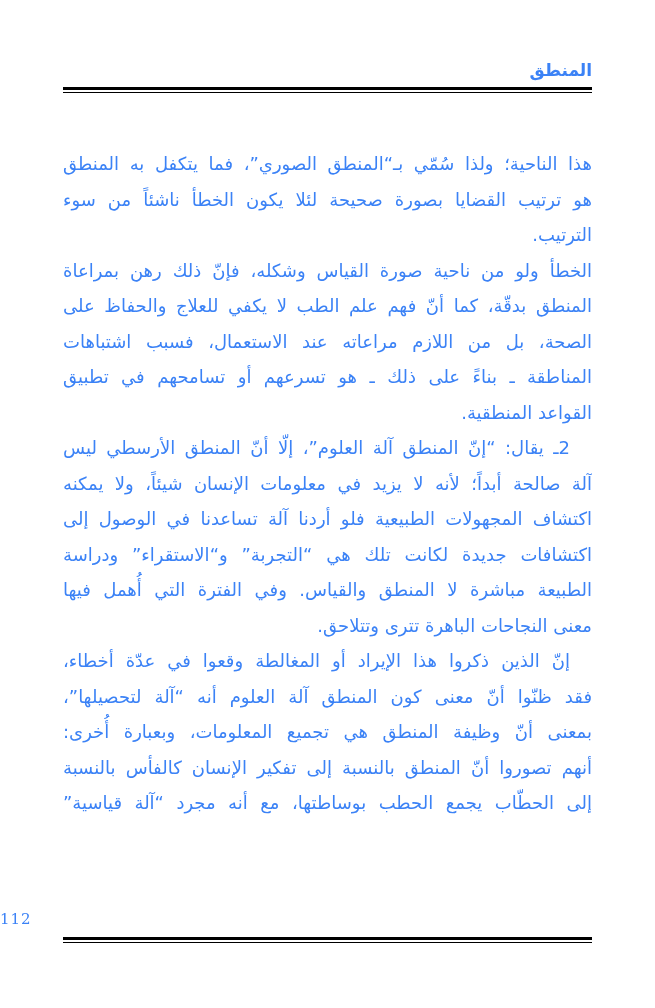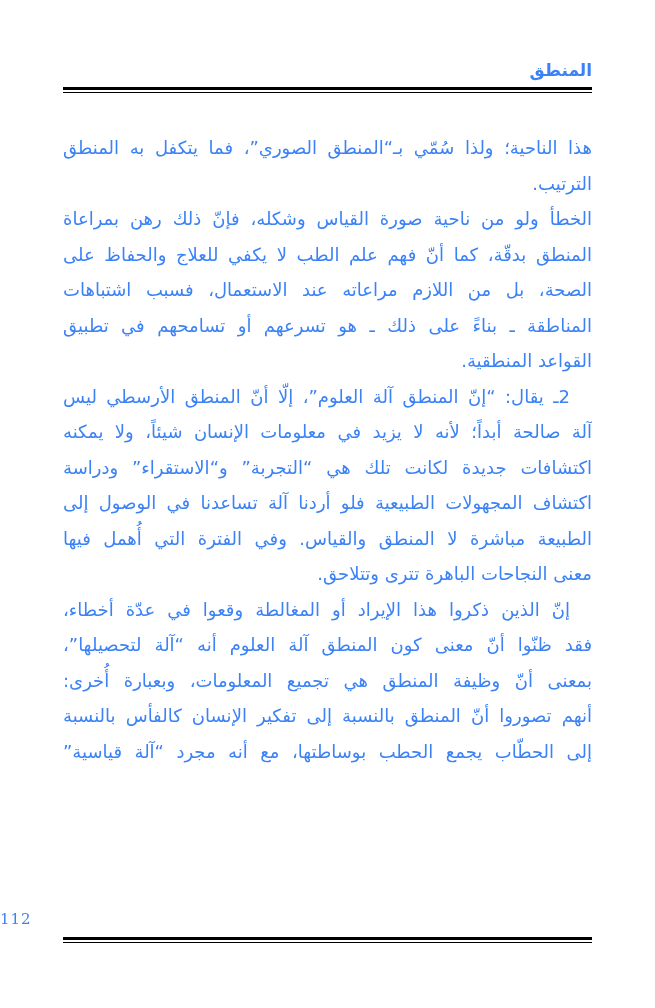--- a/index.html
+++ b/index.html
@@ -27,21 +27,21 @@
     left: 63px;
     width: 529px;
   }
   .rule-header { top: 87px; }
   .rule-footer { top: 937px; }
   .rule .thick { height: 3px; background: #000; }
   .rule .thin  { height: 1px; background: #000; margin-top: 2px; }
   
   .body-text {
     position: absolute;
-    top: 130px;
+    top: 146px;
     left: 63px;
     width: 529px;
     direction: rtl;
     font-size: 18px;
   }
   .line {
     height: 35.5px;
     line-height: 35.5px;
     white-space: nowrap;
     overflow: hidden;
@@ -73,30 +73,31 @@
 
   <div class="header-title">المنطق</div>
 
   <div class="rule rule-header">
     <div class="thick"></div>
     <div class="thin"></div>
   </div>
 
   <div class="body-text" dir="rtl">
       <div class="line">هذا الناحية؛ ولذا سُمّي بـ“المنطق الصوري”، فما يتكفل به المنطق</div>
+      <div class="line">هو ترتيب القضايا بصورة صحيحة لئلا يكون الخطأ ناشئاً من سوء</div>
       <div class="line end">الترتيب.</div>
       <div class="line">الخطأ ولو من ناحية صورة القياس وشكله، فإنّ ذلك رهن بمراعاة</div>
       <div class="line">المنطق بدقّة، كما أنّ فهم علم الطب لا يكفي للعلاج والحفاظ على</div>
       <div class="line">الصحة، بل من اللازم مراعاته عند الاستعمال، فسبب اشتباهات</div>
       <div class="line">المناطقة ـ بناءً على ذلك ـ هو تسرعهم أو تسامحهم في تطبيق</div>
       <div class="line end">القواعد المنطقية.</div>
       <div class="line indent">2ـ يقال: “إنّ المنطق آلة العلوم”، إلّا أنّ المنطق الأرسطي ليس</div>
       <div class="line">آلة صالحة أبداً؛ لأنه لا يزيد في معلومات الإنسان شيئاً، ولا يمكنه</div>
+      <div class="line">اكتشاف المجهولات الطبيعية فلو أردنا آلة تساعدنا في الوصول إلى</div>
       <div class="line">اكتشافات جديدة لكانت تلك هي “التجربة” و“الاستقراء” ودراسة</div>
-      <div class="line">اكتشاف المجهولات الطبيعية فلو أردنا آلة تساعدنا في الوصول إلى</div>
       <div class="line">الطبيعة مباشرة لا المنطق والقياس. وفي الفترة التي أُهمل فيها</div>
       <div class="line end">معنى النجاحات الباهرة تترى وتتلاحق.</div>
       <div class="line indent">إنّ الذين ذكروا هذا الإيراد أو المغالطة وقعوا في عدّة أخطاء،</div>
       <div class="line">فقد ظنّوا أنّ معنى كون المنطق آلة العلوم أنه “آلة لتحصيلها”،</div>
       <div class="line">بمعنى أنّ وظيفة المنطق هي تجميع المعلومات، وبعبارة أُخرى:</div>
       <div class="line">أنهم تصوروا أنّ المنطق بالنسبة إلى تفكير الإنسان كالفأس بالنسبة</div>
       <div class="line">إلى الحطّاب يجمع الحطب بوساطتها، مع أنه مجرد “آلة قياسية”</div>
     </div>
 
   <div class="page-number">112</div>

